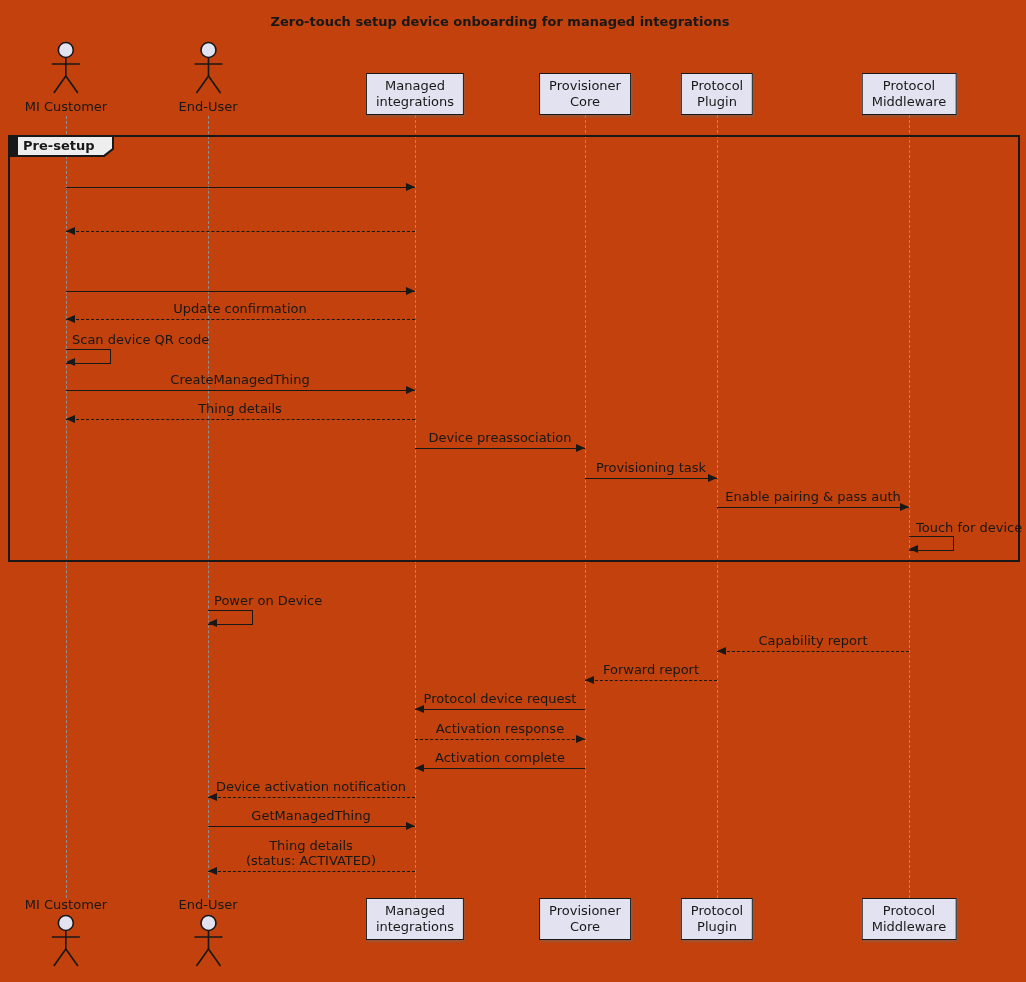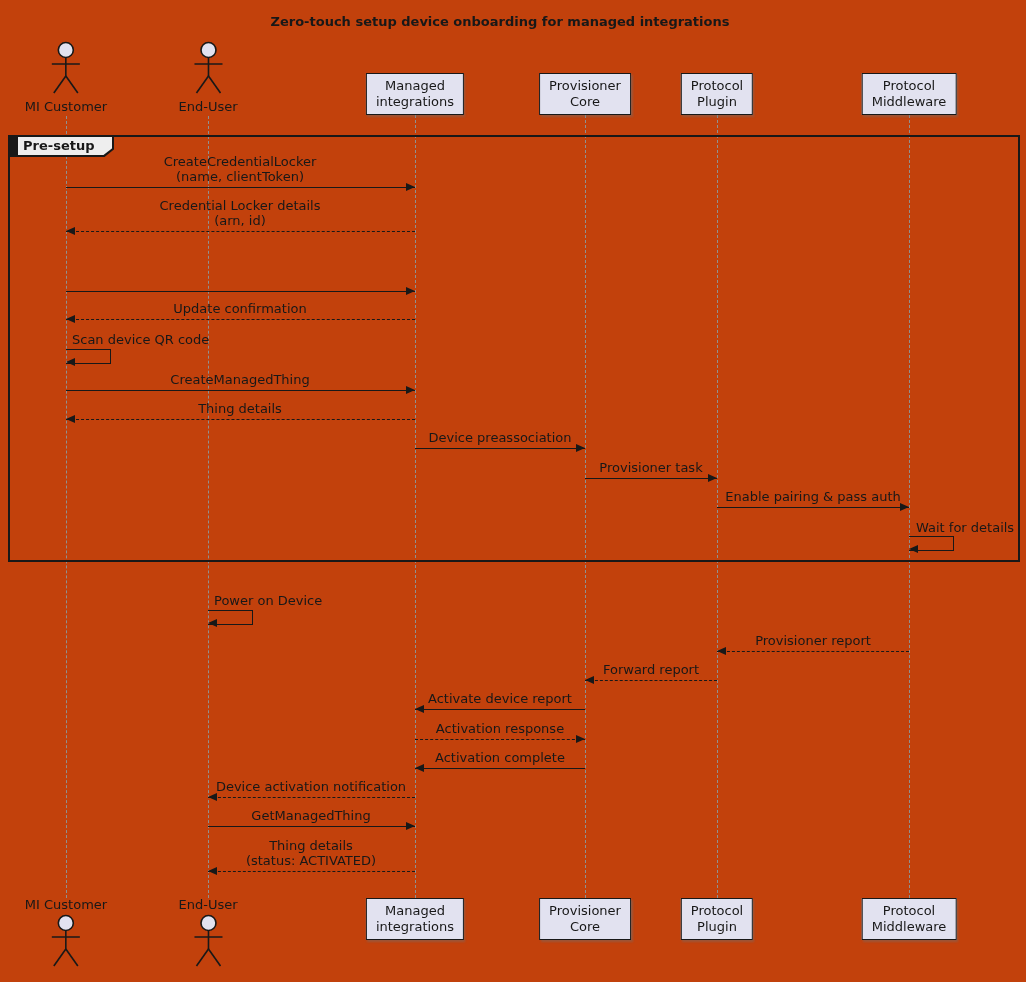--- a/index.html
+++ b/index.html
@@ -112,27 +112,23 @@
 Plugin</div>
   <div class="pbox" style="left:909px;top:73px">Protocol
 Middleware</div>
 
   <div class="frame" style="left:8px;top:135px;width:1008px;height:423px">
     <div class="tab">
       <div class="tab-inner">Pre-setup</div>
     </div>
   </div>
 
-  <div class="msg-label" style="left:240px;top:154px">CreateCredentialLocker
-(name, clientToken)</div>
   <div class="line" style="left:66px;top:187px;width:349px"></div>
   <div class="arrow right" style="left:406px;top:183px"></div>
 
-  <div class="msg-label" style="left:240px;top:198px">Credential Locker details
-(arn, id)</div>
   <div class="line dashed" style="left:66px;top:231px;width:349px"></div>
   <div class="arrow left" style="left:66px;top:227px"></div>
 
   <div class="line" style="left:66px;top:291px;width:349px"></div>
   <div class="arrow right" style="left:406px;top:287px"></div>
 
   <div class="msg-label" style="left:240px;top:301px">Update confirmation</div>
   <div class="line dashed" style="left:66px;top:319px;width:349px"></div>
   <div class="arrow left" style="left:66px;top:315px"></div>
 
@@ -145,45 +141,45 @@
   <div class="arrow right" style="left:406px;top:386px"></div>
 
   <div class="msg-label" style="left:240px;top:401px">Thing details</div>
   <div class="line dashed" style="left:66px;top:419px;width:349px"></div>
   <div class="arrow left" style="left:66px;top:415px"></div>
 
   <div class="msg-label" style="left:500px;top:430px">Device preassociation</div>
   <div class="line" style="left:415px;top:448px;width:170px"></div>
   <div class="arrow right" style="left:576px;top:444px"></div>
 
-  <div class="msg-label" style="left:651px;top:460px">Provisioner task</div>
+  <div class="msg-label" style="left:651px;top:460px">Provisioning task</div>
   <div class="line" style="left:585px;top:478px;width:132px"></div>
   <div class="arrow right" style="left:708px;top:474px"></div>
 
   <div class="msg-label" style="left:813px;top:489px">Enable pairing &amp; pass auth</div>
   <div class="line" style="left:717px;top:507px;width:192px"></div>
   <div class="arrow right" style="left:900px;top:503px"></div>
 
-  <div class="msg-label self" style="left:916px;top:520px">Wait for details</div>
+  <div class="msg-label self" style="left:916px;top:520px">Touch for device</div>
   <div class="loop" style="left:909px;top:536px"></div>
   <div class="arrow left" style="left:909px;top:545px"></div>
 
   <div class="msg-label self" style="left:214px;top:593px">Power on Device</div>
   <div class="loop" style="left:208px;top:610px"></div>
   <div class="arrow left" style="left:208px;top:619px"></div>
 
-  <div class="msg-label" style="left:813px;top:633px">Provisioner report</div>
+  <div class="msg-label" style="left:813px;top:633px">Capability report</div>
   <div class="line dashed" style="left:717px;top:651px;width:192px"></div>
   <div class="arrow left" style="left:717px;top:647px"></div>
 
   <div class="msg-label" style="left:651px;top:662px">Forward report</div>
   <div class="line dashed" style="left:585px;top:680px;width:132px"></div>
   <div class="arrow left" style="left:585px;top:676px"></div>
 
-  <div class="msg-label" style="left:500px;top:691px">Activate device report</div>
+  <div class="msg-label" style="left:500px;top:691px">Protocol device request</div>
   <div class="line" style="left:415px;top:709px;width:170px"></div>
   <div class="arrow left" style="left:415px;top:705px"></div>
 
   <div class="msg-label" style="left:500px;top:721px">Activation response</div>
   <div class="line dashed" style="left:415px;top:739px;width:170px"></div>
   <div class="arrow right" style="left:576px;top:735px"></div>
 
   <div class="msg-label" style="left:500px;top:750px">Activation complete</div>
   <div class="line" style="left:415px;top:768px;width:170px"></div>
   <div class="arrow left" style="left:415px;top:764px"></div>

